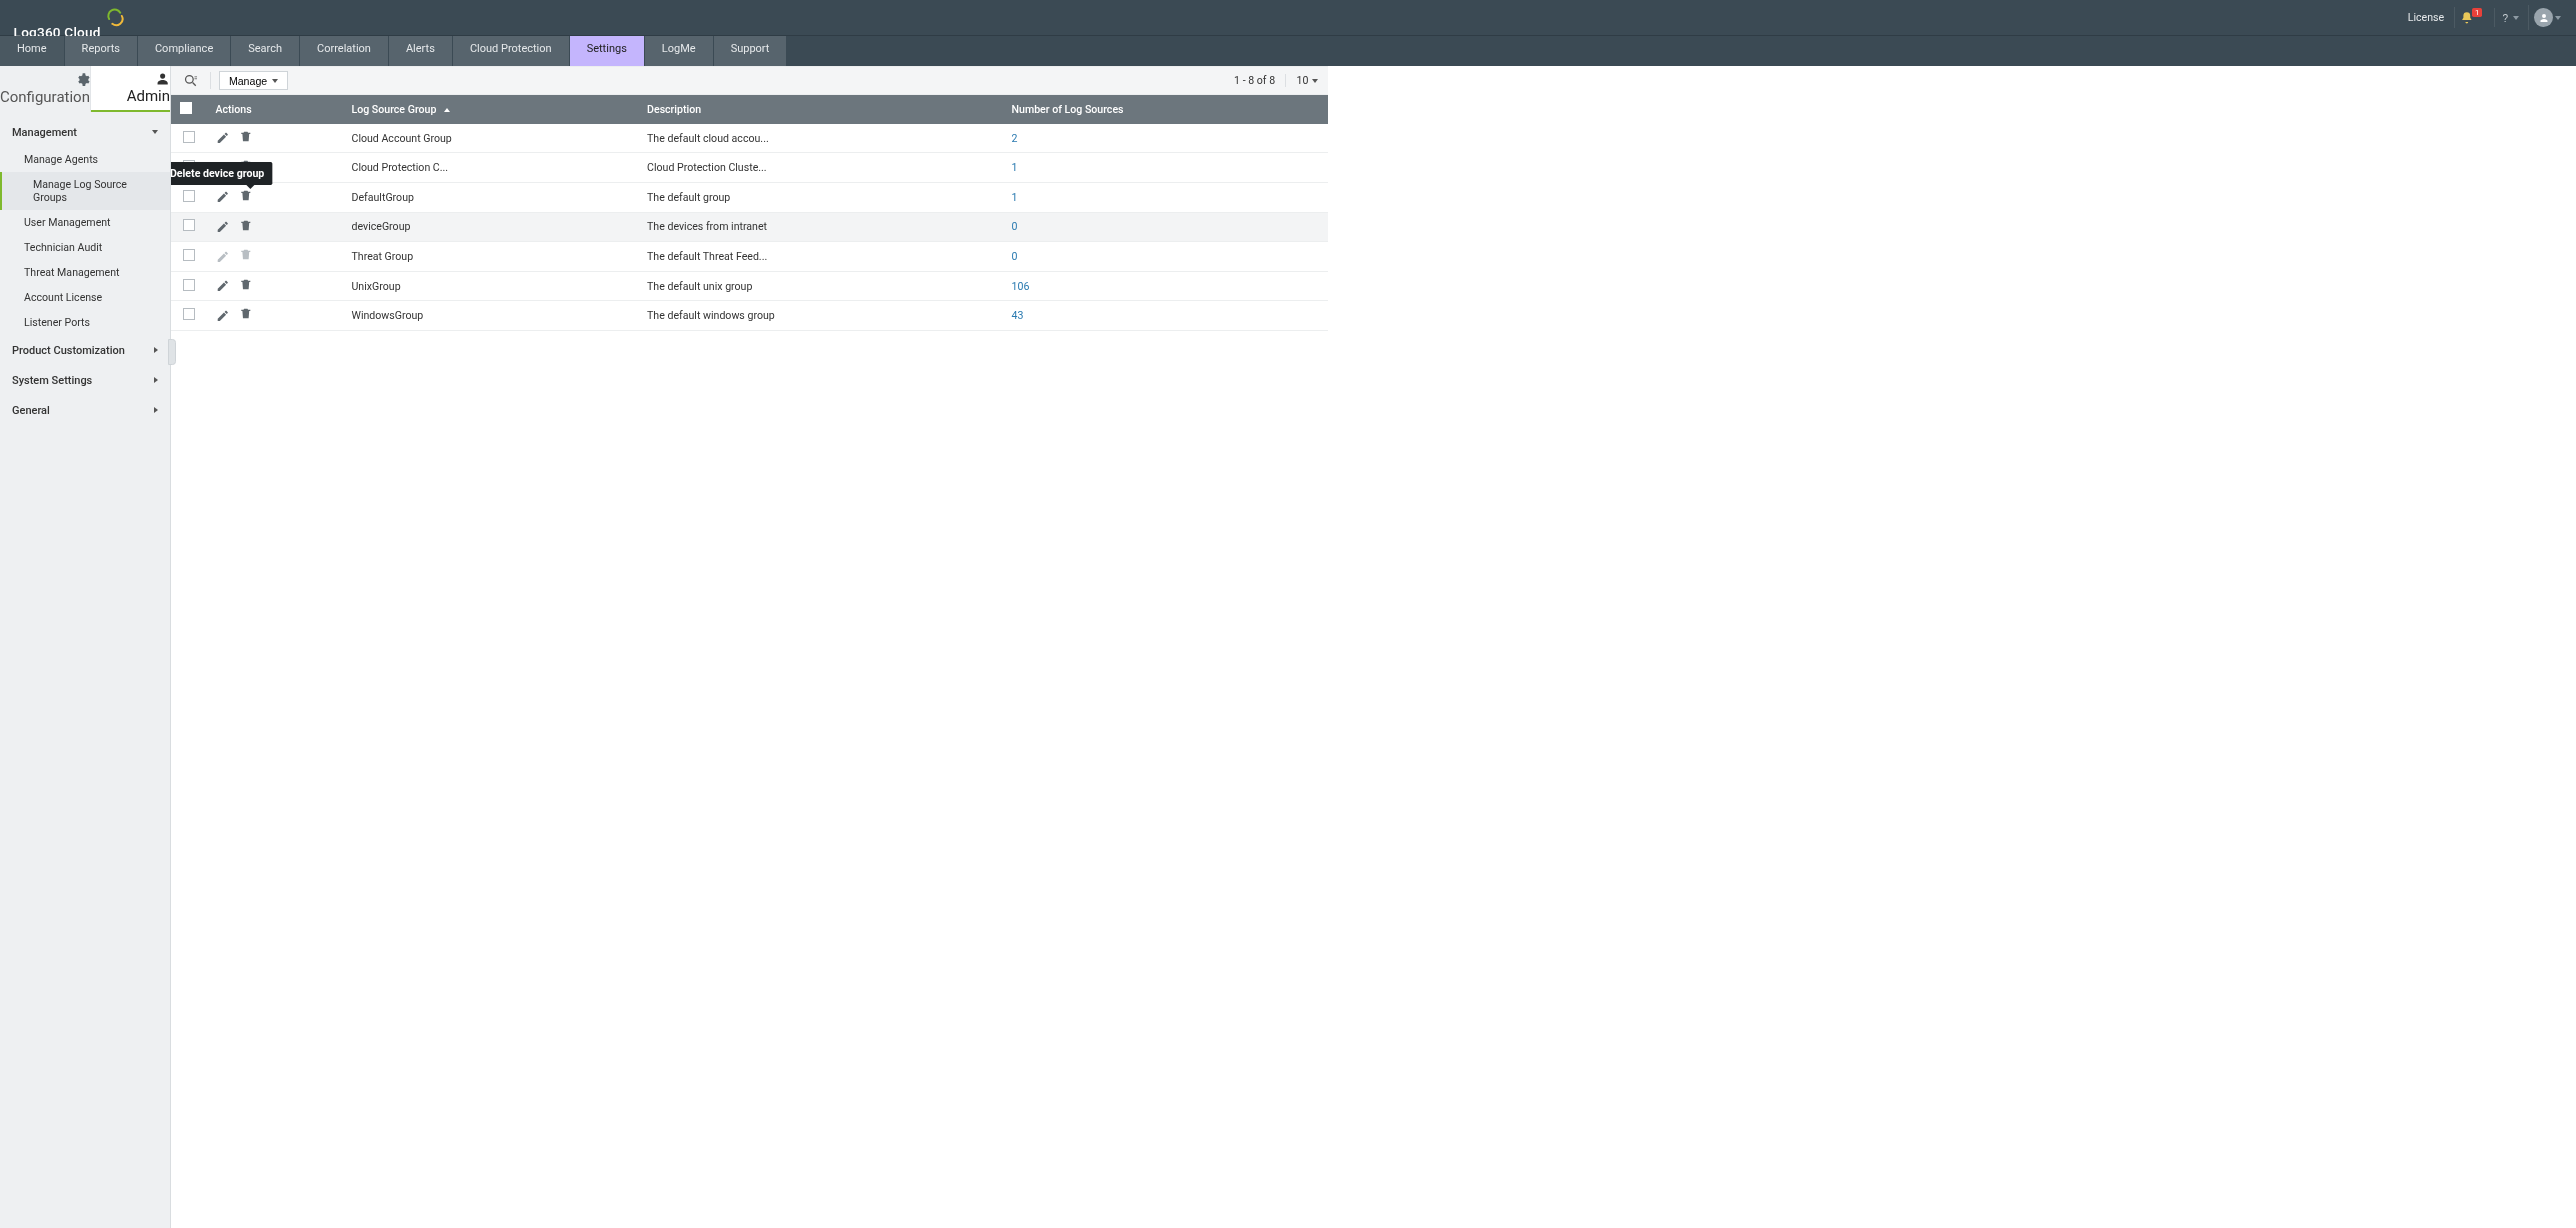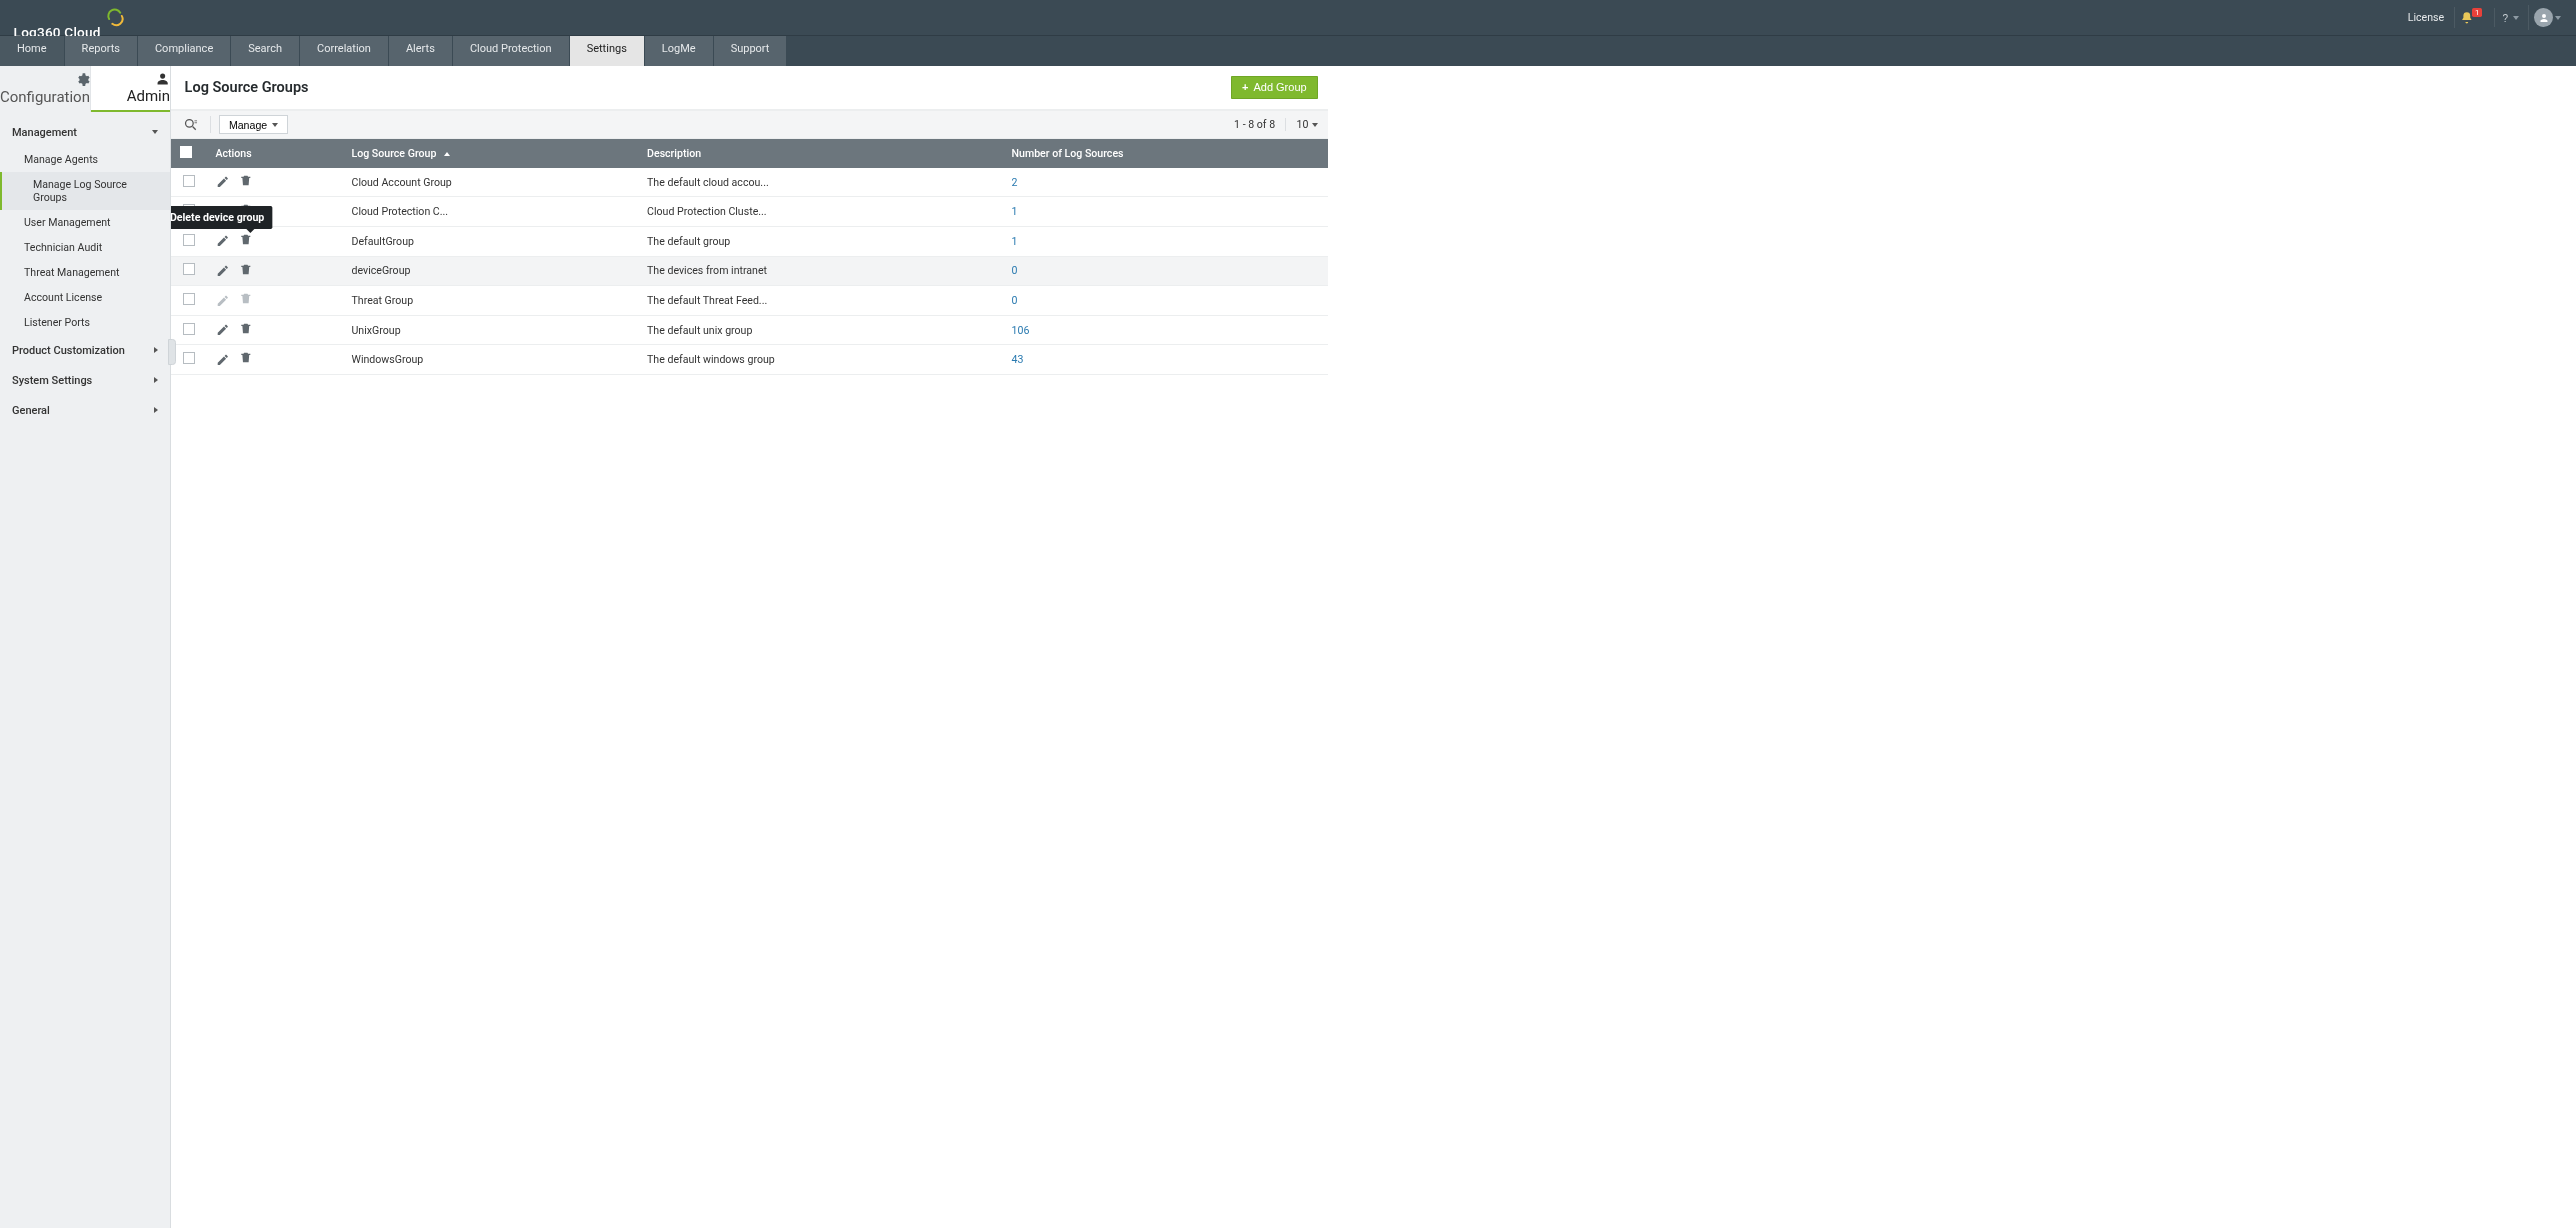--- a/index.html
+++ b/index.html
@@ -14,21 +14,21 @@
   .top-link { color: #e6e9eb; font-size: 10.6px; padding: 3.4px 6.8px; cursor: pointer; }
   .icon-btn { display: flex; align-items: center; gap: 1.7px; padding: 3.4px 5.1px; cursor: pointer; color: #c9d0d5; border-left: 0.9px solid #4c5a63; }
   .badge { background: #e8413a; color: #fff; font-size: 7.7px; padding: 0 2.6px; border-radius: 1.7px; line-height: 9.4px; position: relative; top: -5.1px; left: -3.4px; }
   .caret-down { width: 0; height: 0; border-left: 3.4px solid transparent; border-right: 3.4px solid transparent; border-top: 4.3px solid #8d9aa3; display: inline-block; }
   .avatar-circle { width: 19px; height: 19px; border-radius: 50%; background: #9aa5ad; display:flex; align-items:center; justify-content:center; }
 
   
   .mainnav { background: #3b4a54; border-top: 0.9px solid #2f3c45; display: flex; }
   .mainnav .tab { color: #e6e9eb; padding: 0 17px; height: 30px; line-height: 25.6px; background: #57646d; font-size: 11px; cursor: pointer; border-right: 0.9px solid #3b4a54; }
   .mainnav .tab.home { background: #4a5861; }
-  .mainnav .tab.active { background: #e5e5e5; color: #222; }
+  .mainnav .tab.active { background: #c4b5fd; color: #222; }
   .mainnav-filler { flex: 1; background: #3b4a54; }
 
   
   .shell { display: flex; height: calc(100% - 35px - 25.6px); }
   .leftcol { width: 171px; background: #eef0f2; border-right: 0.9px solid #d9dde0; display: flex; flex-direction: column; position: relative; }
 
   
   .subtabs { display: flex; height: 46px; background: #eef0f2; }
   .subtab { flex: 1; display: flex; flex-direction: column; align-items: flex-end; justify-content: center; gap: 1.7px; font-size: 15px; color: #555; cursor: pointer; border-right: 0.9px solid #e2e5e8; }
   .subtab.active { background: #fff; color: #222; border-bottom: 2.6px solid #7fb92e; border-right: none; }
@@ -180,27 +180,20 @@
         </div>
         <div class="tree-header">
           <span>General</span>
           <span class="caret-right"></span>
         </div>
       </div>
     <div class="collapse-handle"></div>
   </div>
 
   <div class="main">
-    <div class="page-header">
-      <div class="page-title">Log Source Groups</div>
-      <button class="btn-primary">
-        <span class="plus-icon">+</span>
-        <span>Add Group</span>
-      </button>
-    </div>
 
     <div class="toolbar">
       <div class="toolbar-left">
         <span class="search-icon-btn">
           <svg width="15.3" height="15.3" viewBox="0 0 24 24">
               <circle cx="10" cy="10" r="6" fill="none" stroke="#555" stroke-width="2"></circle>
               <line x1="15" y1="15" x2="20" y2="20" stroke="#555" stroke-width="2"></line>
               <line x1="18" y1="6" x2="22" y2="6" stroke="#555" stroke-width="1.2"></line>
               <line x1="18" y1="9" x2="22" y2="9" stroke="#555" stroke-width="1.2"></line>
             </svg>

